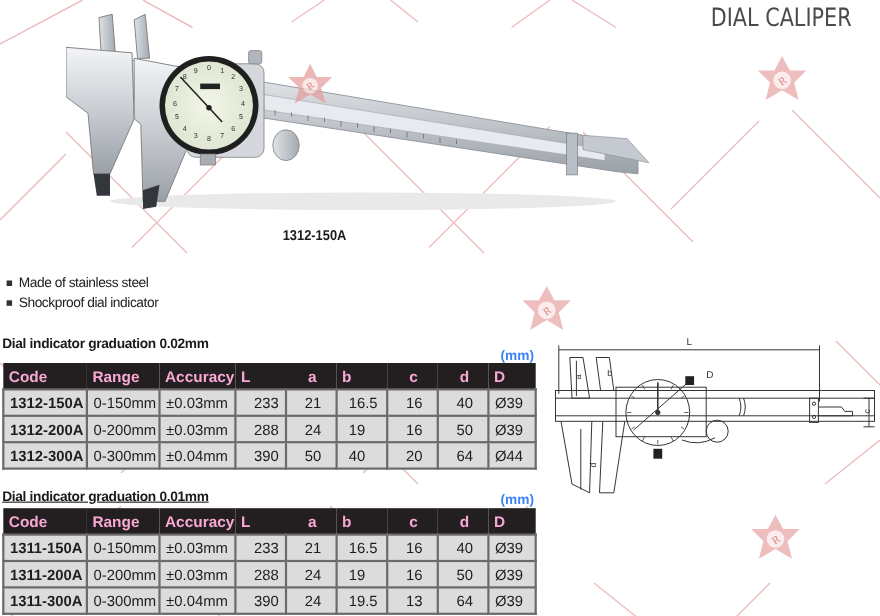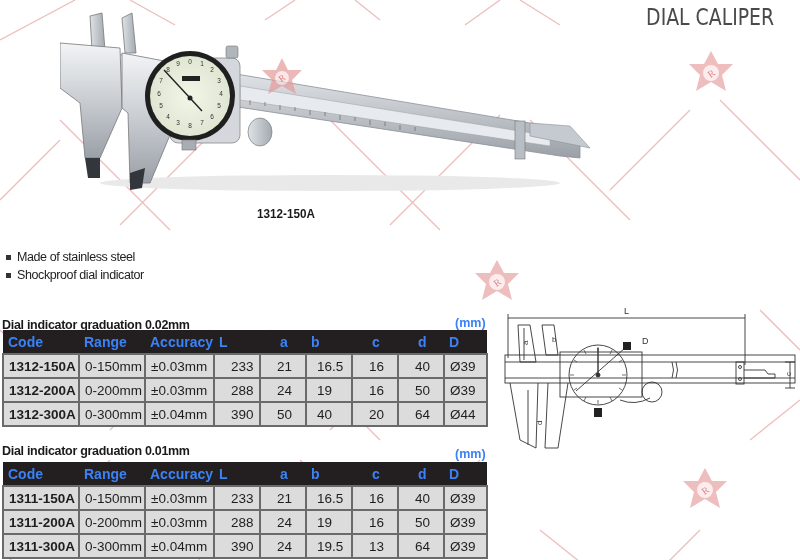--- a/index.html
+++ b/index.html
@@ -35,21 +35,21 @@
   }
   .unit-label {
     position: absolute; left: 455px; font-size: 12.5px; font-weight: bold; color: #3b82f6;
   }
 
   table.spec {
     position: absolute; left: 2px; width: 484px; border-collapse: collapse;
     font-size: 13.5px; table-layout: fixed;
   }
   table.spec th {
-    background: #231f20; color: #3b82f6; text-align: left;
+    background: #231f20; color: #f9a8d4; text-align: left;
     font-weight: bold; height: 24px; padding: 0 0 0 5px; font-size: 14px;
   }
   table.spec td {
     background: #dcdcdc; border: 2px solid #6a6a6a; height: 24px;
     padding: 0 0 0 5px; color: #1e1e1e;
   }
   table.spec td.code { font-weight: bold; }
   table.spec td.num { text-align: left; padding-left: 16px; }
 
   .drawing { position: absolute; left: 500px; top: 300px; width: 300px; height: 150px; }
@@ -212,21 +212,21 @@
   <li>
     <span class="bullet"></span>
     <span>Made of stainless steel</span>
   </li>
   <li>
     <span class="bullet"></span>
     <span>Shockproof dial indicator</span>
   </li>
 </ul>
 
-<div class="section-title" style="top:318px;">Dial indicator graduation 0.02mm</div>
+<div class="section-title" style="top:305px;">Dial indicator graduation 0.02mm</div>
 <div class="unit-label" style="top:316px;">(mm)</div>
 <table class="spec" style="top:330px;">
   <colgroup>
     <col style="width:76px">
       <col style="width:66px">
       <col style="width:69px">
       <col style="width:46px">
     <col style="width:46px">
       <col style="width:46px">
       <col style="width:46px">
@@ -276,21 +276,21 @@
       <td class="num">390</td>
       <td class="num">50</td>
       <td class="num" style="padding-left:10px">40</td>
       <td class="num">20</td>
       <td class="num">64</td>
       <td>Ø44</td>
     </tr>
   </tbody>
 </table>
 
-<div class="section-title" style="top:444px;">Dial indicator graduation 0.01mm</div>
+<div class="section-title" style="top:444px;text-decoration:underline;">Dial indicator graduation 0.01mm</div>
 <div class="unit-label" style="top:447px;">(mm)</div>
 <table class="spec" style="top:462px;">
   <colgroup>
     <col style="width:76px">
       <col style="width:66px">
       <col style="width:69px">
       <col style="width:46px">
     <col style="width:46px">
       <col style="width:46px">
       <col style="width:46px">

